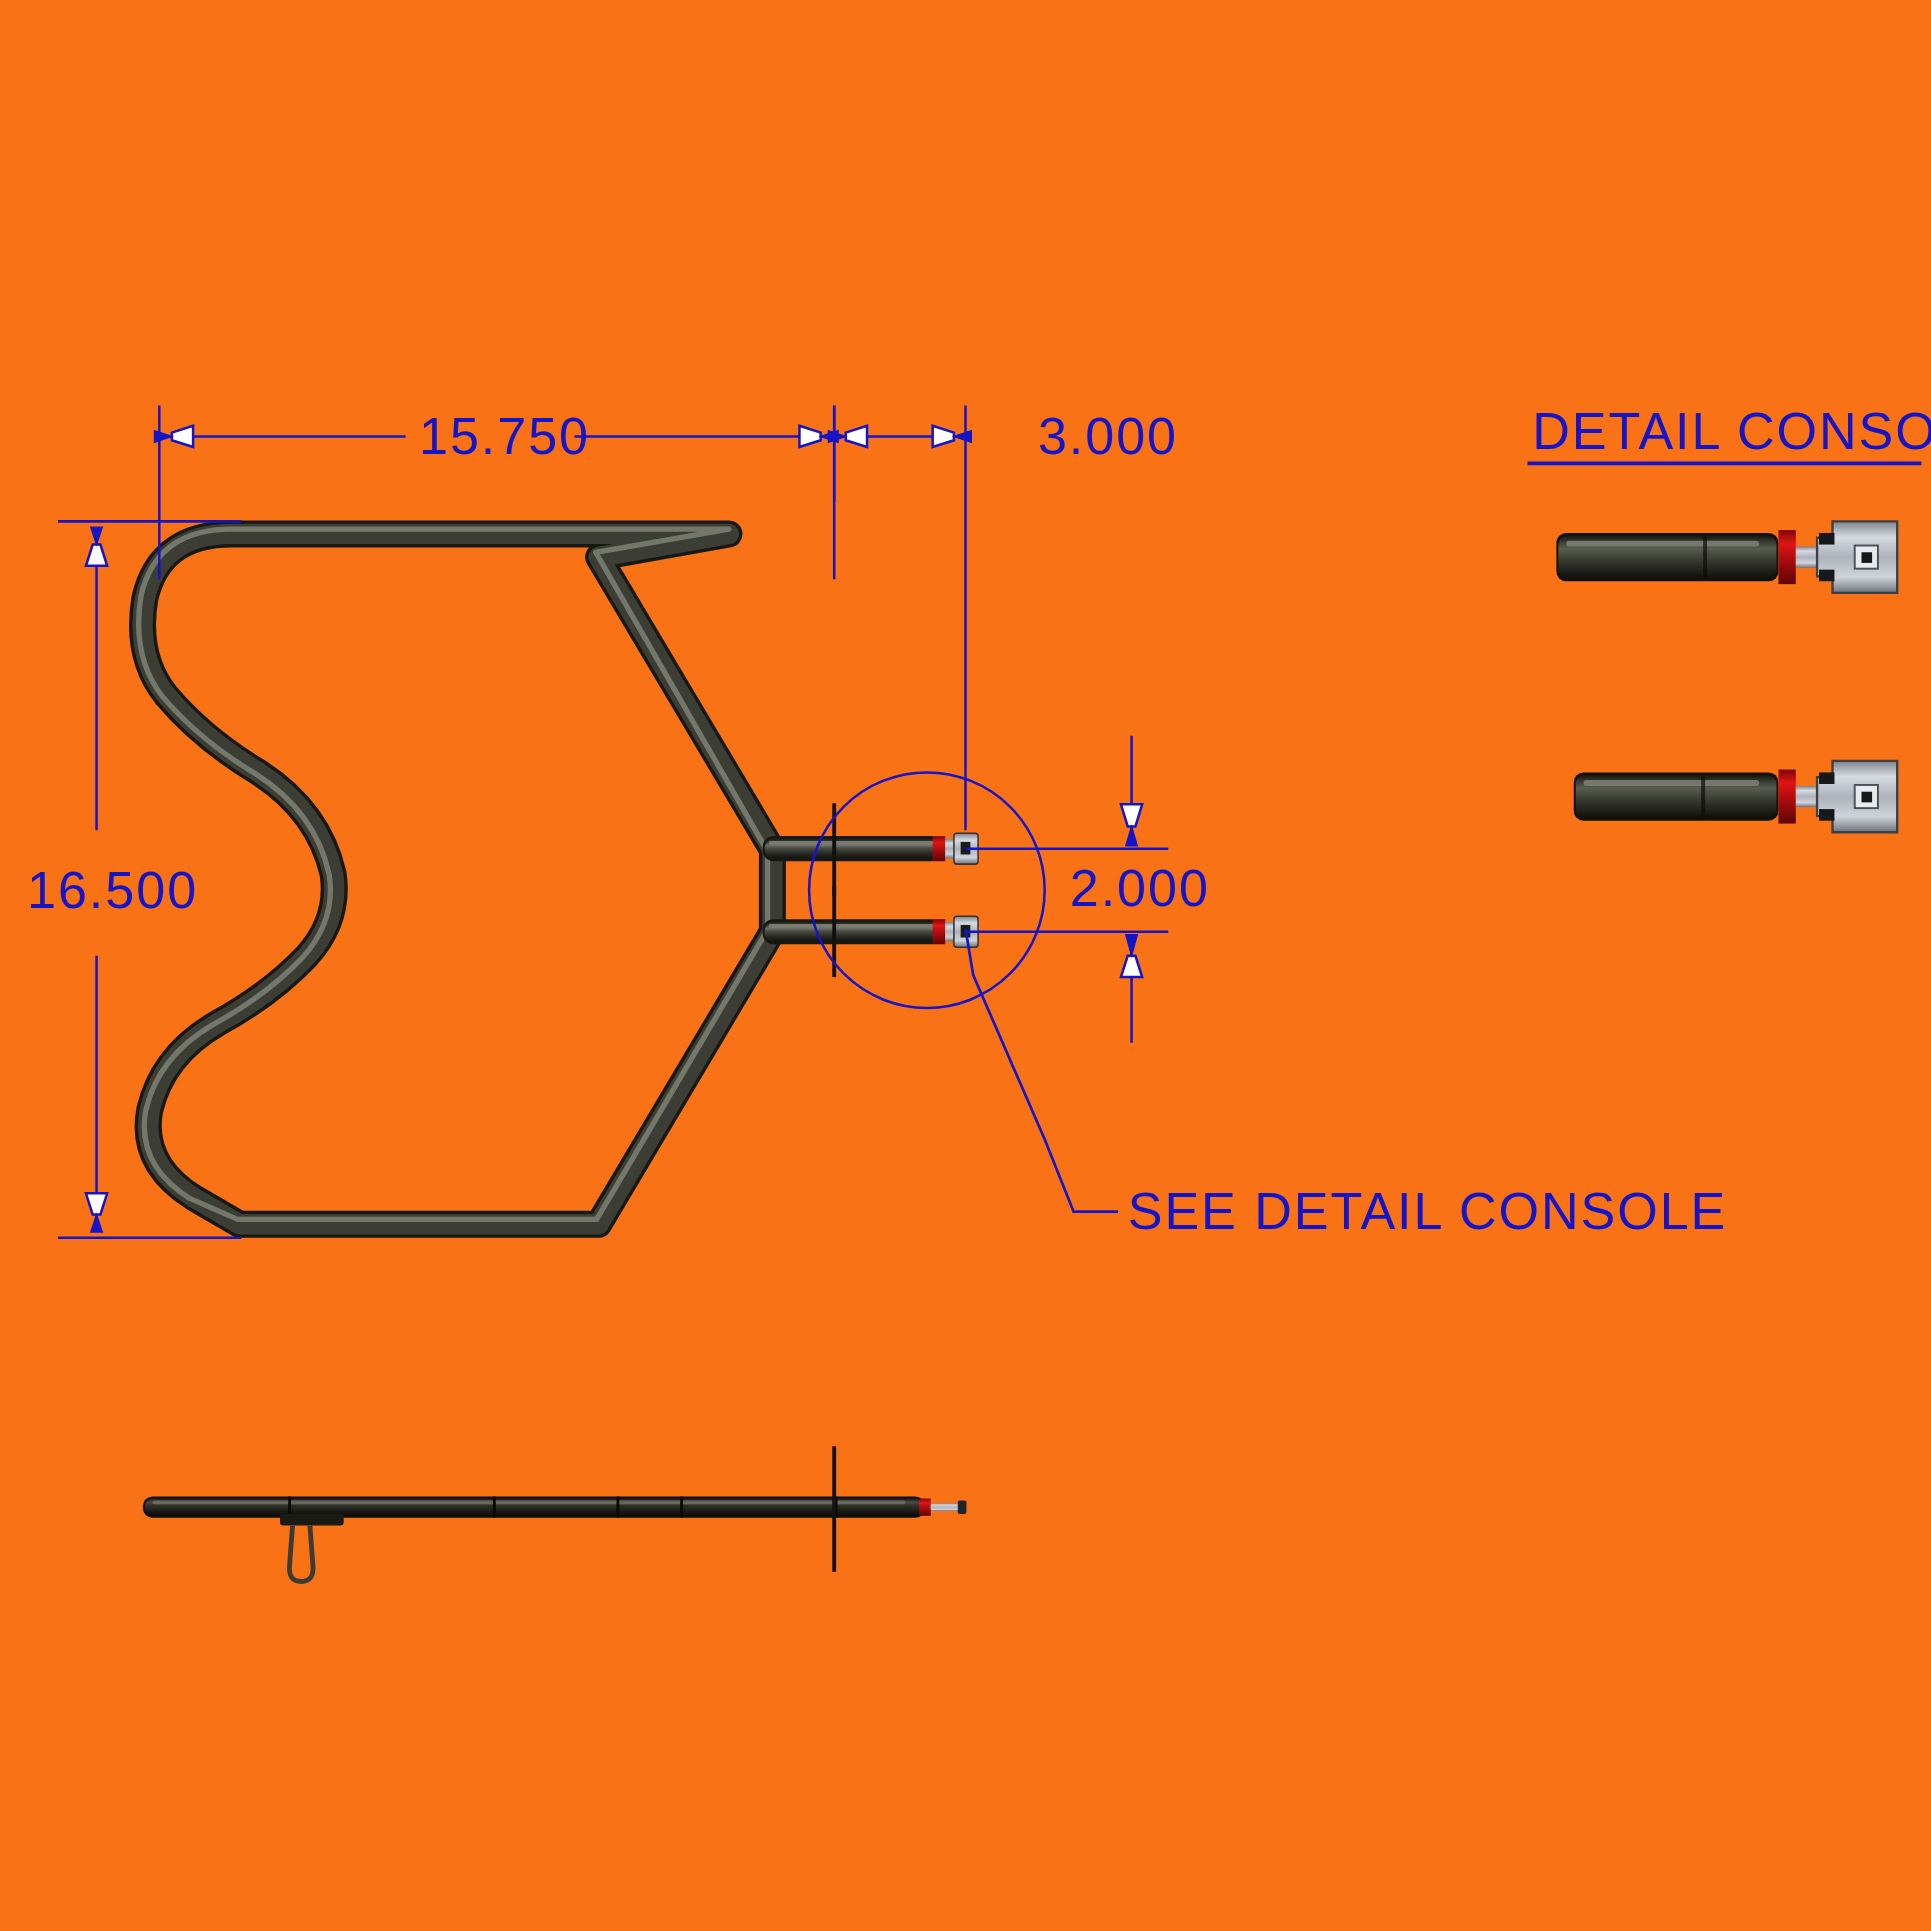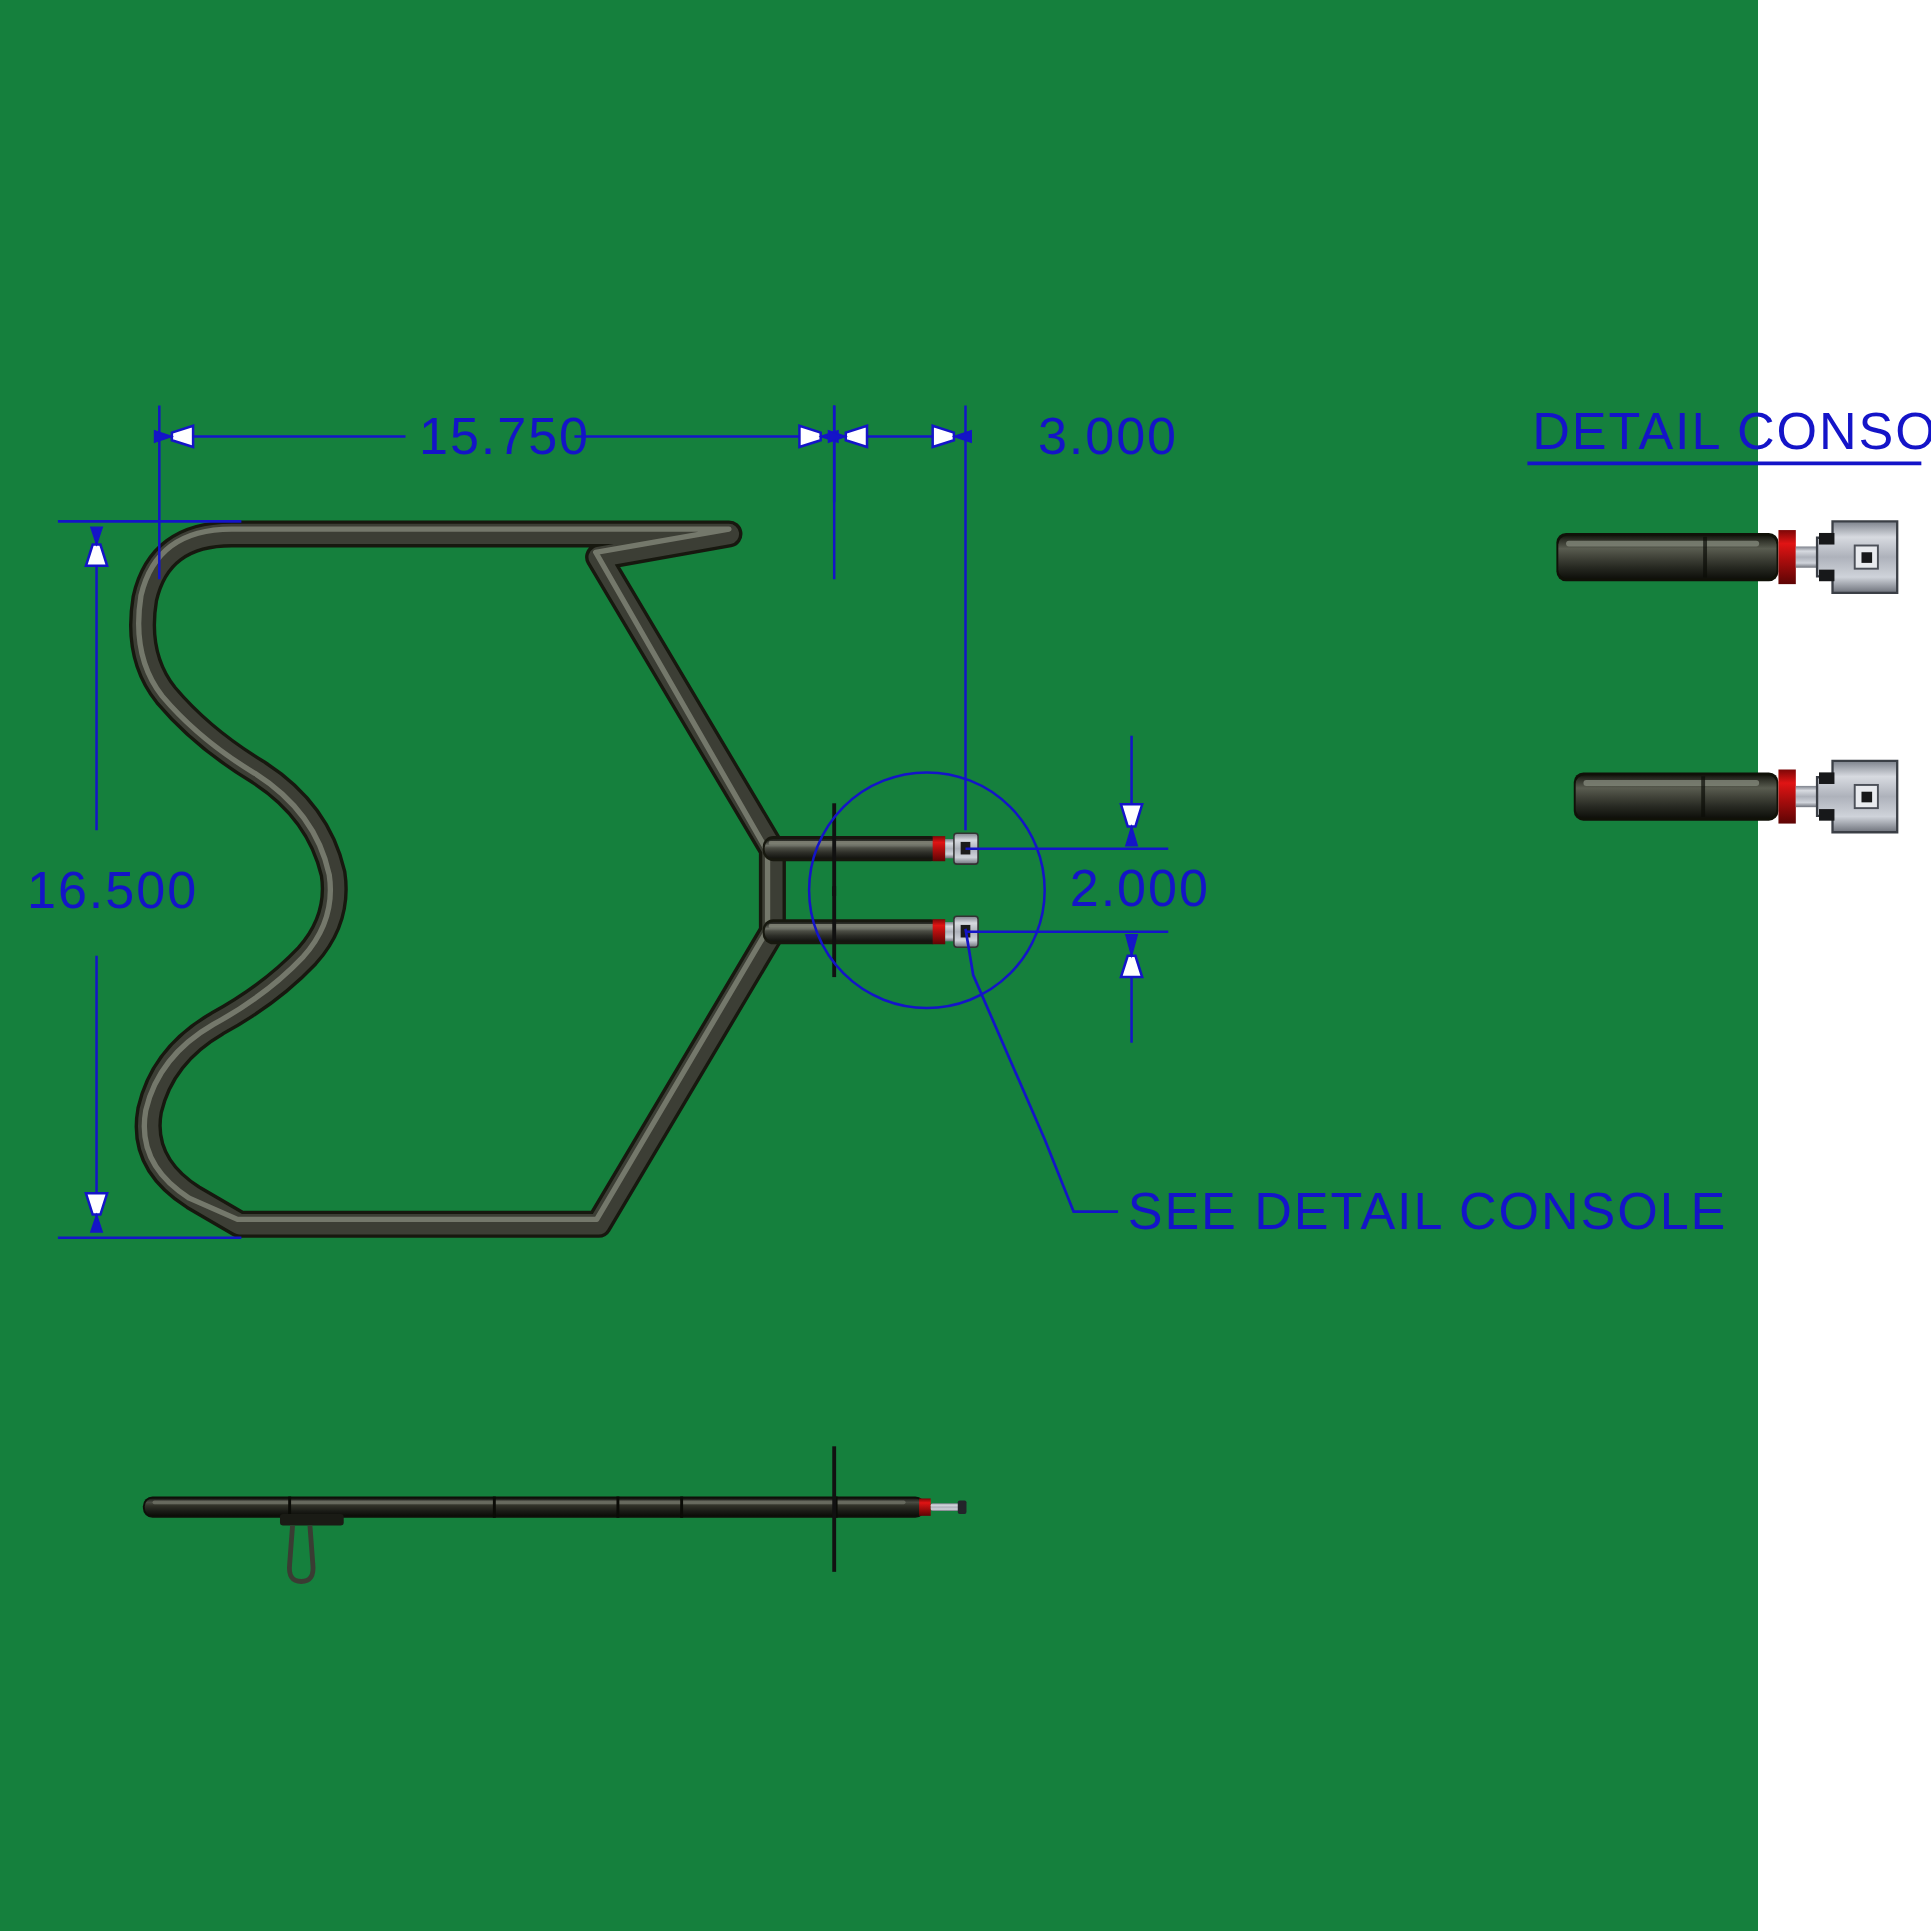--- a/index.html
+++ b/index.html
@@ -8,23 +8,23 @@
     background: #ffffff;
   }
   body {
     width: 1931px;
     height: 1931px;
     font-family: "Liberation Sans", sans-serif;
     overflow: hidden;
   }
   #drawing-root {
     position: relative;
-    width: 1758px;
+    width: 1931px;
     height: 1931px;
-    background: #15803d;
+    background: #f97316;
   }
   svg.sheet {
     position: absolute;
     left: 0;
     top: 0;
     width: 1931px;
     height: 1931px;
   }
   .dimtext {
     fill: #1414c8;

